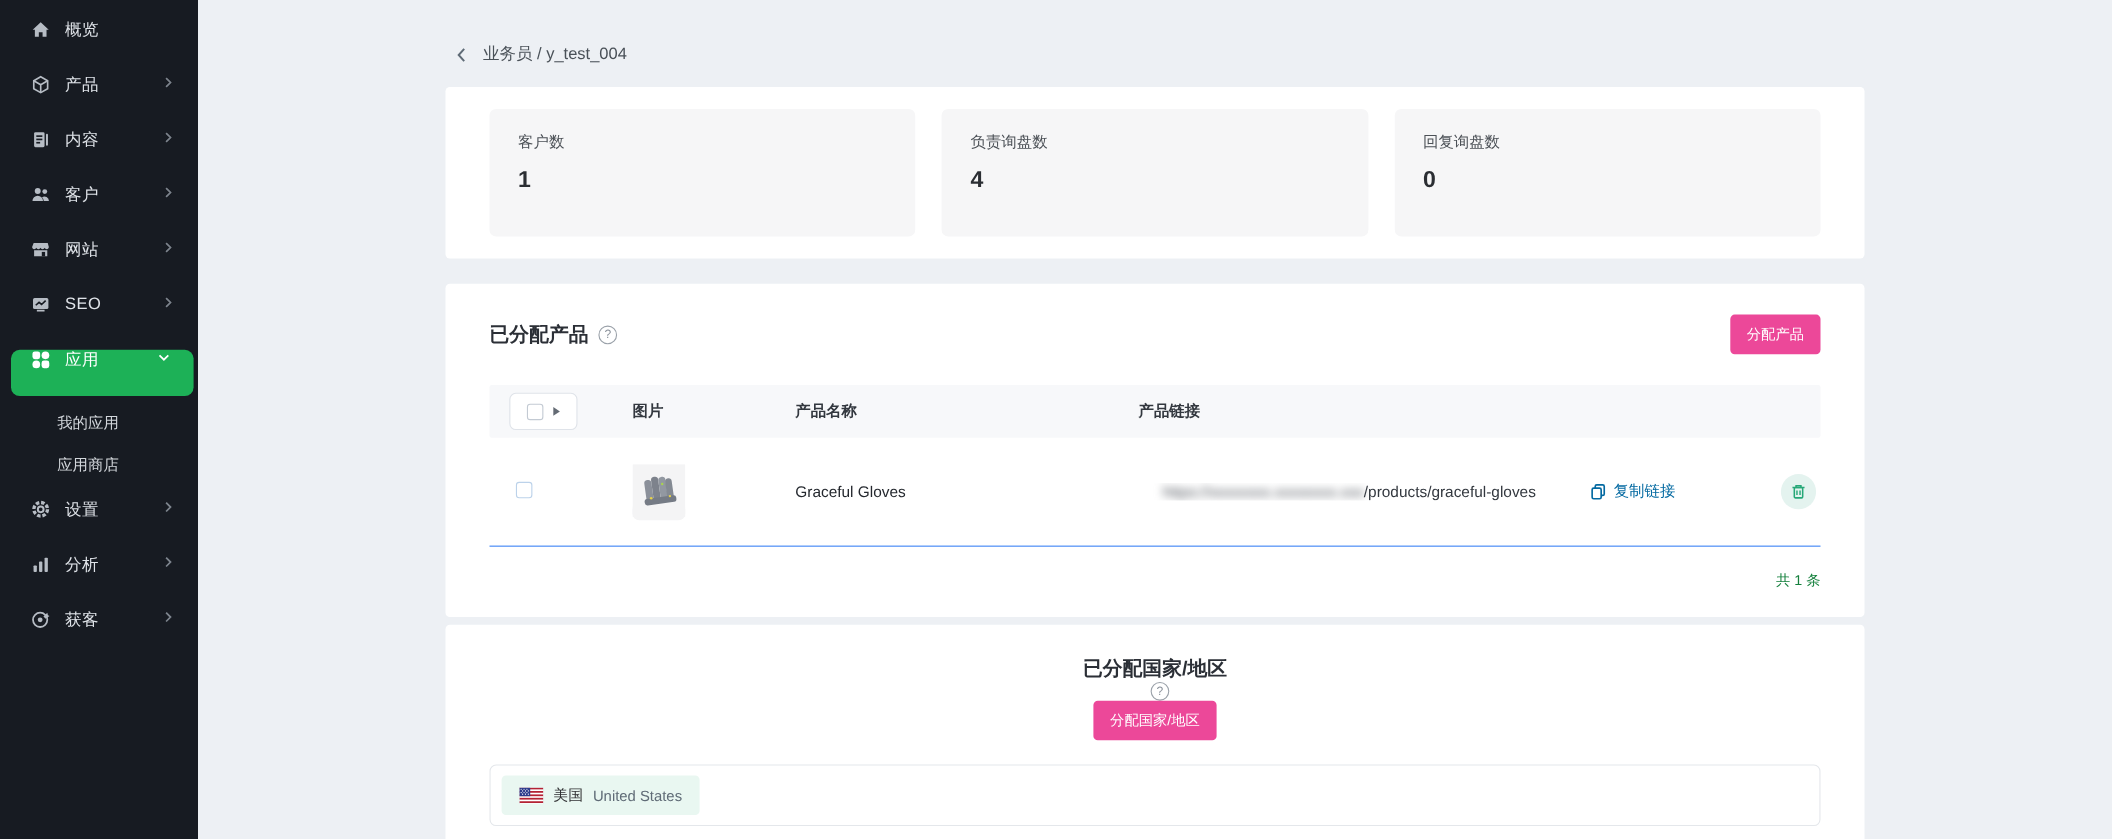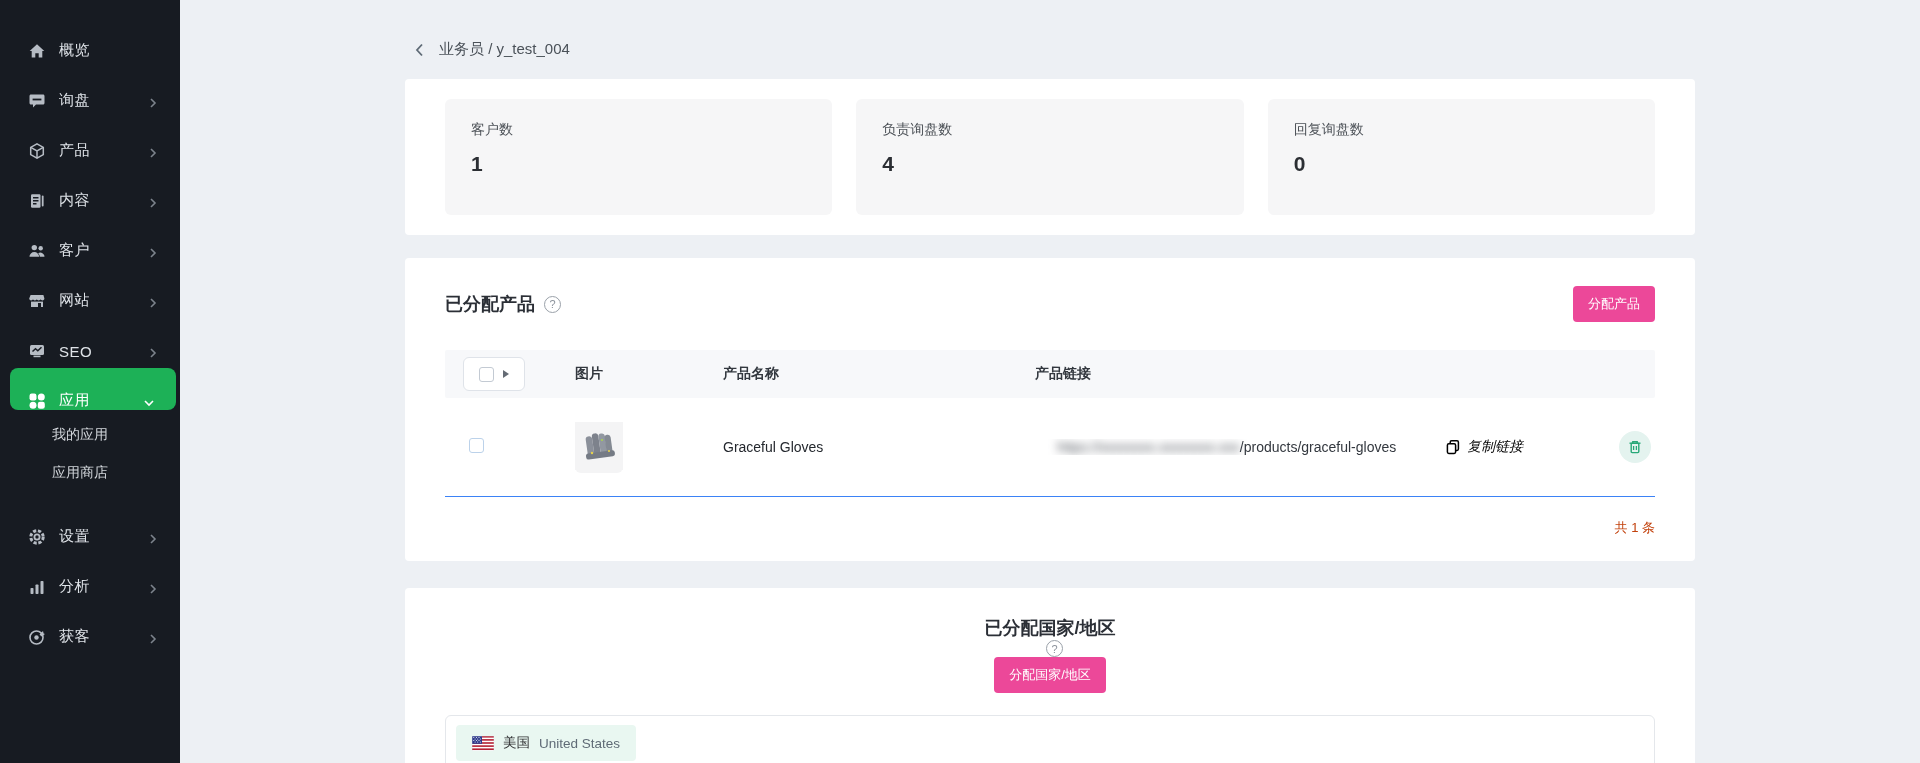--- a/index.html
+++ b/index.html
@@ -2,21 +2,21 @@
 <html><head>
 <meta charset="utf-8">
 <style>
   * { margin:0; padding:0; box-sizing:border-box; }
   html,body { width:1920px; height:763px; overflow:hidden; }
   body { font-family:"Liberation Sans","DejaVu Sans",sans-serif; background:#edf0f4; color:#303133; }
   .app { display:flex; width:1920px; height:763px; }
 
   
   .sidebar { width:180px; height:763px; background:#171b22; flex:0 0 180px; padding-top:18px; }
-  .s-item { height:42px; margin-bottom:8px; display:flex; align-items:flex-end; padding:0 20px 0 28px; cursor:pointer; color:#dfe3e8; font-size:15px; }
+  .s-item { height:42px; margin-bottom:8px; display:flex; align-items:flex-start; padding:0 20px 0 28px; cursor:pointer; color:#dfe3e8; font-size:15px; }
   .s-item .s-ico { width:18px; height:18px; margin-right:13px; color:#b6bcc4; display:inline-flex; }
   .s-item .s-ico svg { width:18px; height:18px; }
   .s-label { flex:1; letter-spacing:.5px; }
   .s-chev { width:14px; height:14px; color:#7c838c; display:inline-flex; }
   .s-chev svg { width:14px; height:14px; }
   .s-item.active { background:#1db157; border-radius:8px; margin-left:10px; margin-right:4px; padding-left:18px; color:#ffffff; }
   .s-item.active .s-ico, .s-item.active .s-chev { color:#ffffff; }
   .s-sub { height:34px; display:flex; align-items:center; padding-left:52px; font-size:14px; color:#d2d6db; cursor:pointer; margin-bottom:4px; }
   .s-gap { height:10px; }
 
@@ -26,43 +26,43 @@
   .breadcrumb { display:flex; align-items:center; padding:40px 0 20px 6px; font-size:15px; color:#4a5158; }
   .bc-back { width:18px; height:18px; margin-right:10px; color:#5f6b76; cursor:pointer; display:inline-flex; }
   .bc-back svg { width:18px; height:18px; }
 
   .card { background:#ffffff; border-radius:4px; }
   .card-stats { padding:20px 40px; display:flex; gap:24px; margin-bottom:23px; }
   .stat { flex:1; background:#f6f6f7; border-radius:6px; height:116px; padding:22px 26px; }
   .stat-label { font-size:14px; color:#4c5157; }
   .stat-value { font-size:21px; font-weight:bold; color:#2b2e33; margin-top:13px; }
 
-  .card-section { padding:0 40px 24px; margin-bottom:27px; }
+  .card-section { padding:0 40px 24px; margin-bottom:7px; }
   .sec-head { display:flex; align-items:center; padding-top:28px; margin-bottom:28px; }
   .sec-title { font-size:18px; font-weight:bold; color:#2b2f36; }
   .help { width:17px; height:17px; border:1px solid #9aa1a9; border-radius:50%; color:#8b929b; font-size:11px; display:inline-flex; align-items:center; justify-content:center; margin-left:9px; cursor:pointer; }
   .sec-spacer { flex:1; }
   .btn-green { background:#ec4899; color:#fff; border:none; border-radius:4px; font-size:13px; padding:9px 15px; cursor:pointer; font-family:inherit; }
 
   .t-head, .t-row { display:grid; grid-template-columns:130px 148px 312px 1fr 150px 60px; align-items:center; }
   .t-head { background:#f7f8fa; height:48px; border-radius:2px; font-size:14px; font-weight:bold; color:#33383f; }
   .check-widget { margin-left:18px; width:62px; height:34px; background:#fff; border:1px solid #dfe3e9; border-radius:6px; display:inline-flex; align-items:center; justify-content:center; gap:9px; cursor:pointer; }
   .cbox { width:15px; height:15px; border:1.5px solid #c3cad3; border-radius:3px; background:#fff; display:inline-block; cursor:pointer; }
   .tri { width:0; height:0; border-left:6px solid #646b74; border-top:4px solid transparent; border-bottom:4px solid transparent; }
   .t-row { height:99px; border-bottom:1px solid #3b82f6; font-size:14px; }
   .t-row .cbox { margin-left:24px; border-color:#bcd2ea; }
   .thumb { width:48px; height:48px; border-radius:6px; background:#f4f4f5; overflow:hidden; }
   .p-name { color:#24282e; }
   .p-link { color:#33383f; display:flex; align-items:center; white-space:nowrap; overflow:hidden;padding-left:22px; }
   .blurred { filter:blur(4px); color:#4a4f57; }
-  .copy-btn { display:inline-flex; align-items:center; gap:6px; color:#000000; font-size:14px; cursor:pointer; justify-self:start;font-style:italic; }
+  .copy-btn { display:inline-flex; align-items:center; gap:6px; color:#0369a1; font-size:14px; cursor:pointer; justify-self:start; }
   .copy-btn svg { width:16px; height:16px; }
   .trash-btn { width:32px; height:32px; border-radius:50%; background:#e4f3ef; display:inline-flex; align-items:center; justify-content:center; cursor:pointer; justify-self:end; margin-right:4px; }
   .trash-btn svg { width:16px; height:16px; color:#27a878; }
-  .t-foot { text-align:right; font-size:13px; color:#c2410c; margin-top:22px; }
+  .t-foot { text-align:right; font-size:13px; color:#15803d; margin-top:22px; }
 
   .country-box { border:1px solid #e4e7eb; border-radius:6px; padding:9px 10px; margin-top:2px; }
   .country-tag { display:inline-flex; align-items:center; gap:9px; background:#e9f7f1; border-radius:4px; padding:9px 16px; font-size:13.5px; cursor:default; }
   .flag { width:22px; height:15px; display:inline-flex; }
   .tag-cn { color:#303133; }
   .tag-en { color:#5f6b76; }
 </style>
 </head>
 <body>
 
@@ -72,34 +72,20 @@
 
     <div class="s-item">
       <span class="s-ico">
           <svg viewBox="0 0 18 18">
             <path fill="currentColor" d="M9 2.2 16.3 9h-2v6.5h-3.6v-4.2H7.3v4.2H3.7V9h-2z"></path>
           </svg>
         </span>
       <span class="s-label">概览</span>
     </div>
 
-    <div class="s-item">
-      <span class="s-ico">
-          <svg viewBox="0 0 18 18">
-            <path fill="currentColor" d="M3 2.5h12c.9 0 1.5.6 1.5 1.5v7c0 .9-.6 1.5-1.5 1.5H8l-3 3v-3H3c-.9 0-1.5-.6-1.5-1.5V4c0-.9.6-1.5 1.5-1.5z"></path>
-            <rect x="4.6" y="6.6" width="8.8" height="1.8" fill="#171b22"></rect>
-          </svg>
-        </span>
-      <span class="s-label">询盘</span>
-      <span class="s-chev">
-          <svg viewBox="0 0 14 14">
-            <polyline points="5,3 9,7 5,11" fill="none" stroke="currentColor" stroke-width="1.6"></polyline>
-          </svg>
-        </span>
-    </div>
 
     <div class="s-item">
       <span class="s-ico">
           <svg viewBox="0 0 18 18">
             <path fill="none" stroke="currentColor" stroke-width="1.5" d="M9 1.8 15.3 5.4v7.2L9 16.2 2.7 12.6V5.4z"></path>
             <path fill="none" stroke="currentColor" stroke-width="1.5" d="M2.7 5.4 9 9l6.3-3.6M9 9v7.2"></path>
           </svg>
         </span>
       <span class="s-label">产品</span>
       <span class="s-chev">

